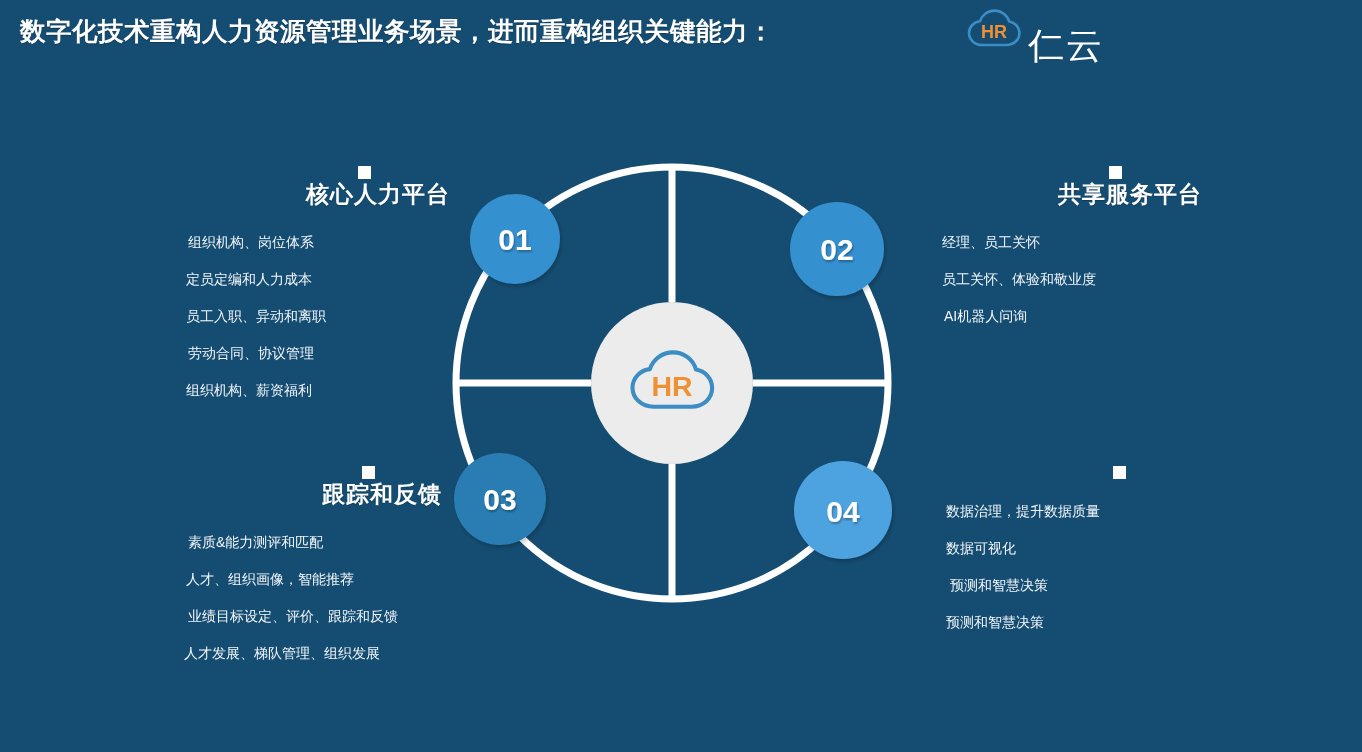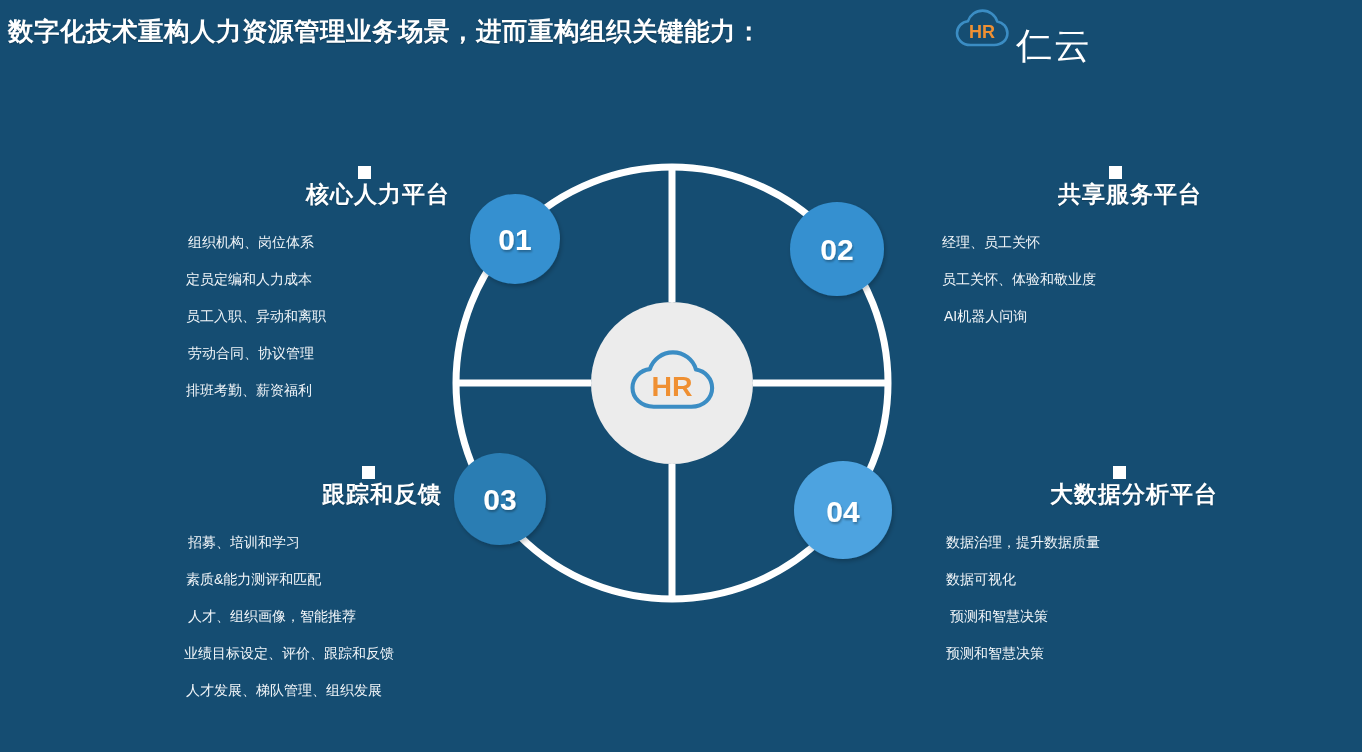--- a/index.html
+++ b/index.html
@@ -13,21 +13,21 @@
     overflow: hidden;
     background: #154d72;
     font-family: "Liberation Sans", "DejaVu Sans", sans-serif;
     color: #ffffff;
     position: relative;
   }
 
   
   #header {
     position: absolute;
-    left: 0; top: 0;
+    left: 12px; top: 0;
     width: 1100px;
     height: 62px;
   }
   #page-title {
     position: absolute;
     left: 8px;
     top: 14px;
     font-size: 25.5px;
     font-weight: bold;
     letter-spacing: 0.5px;
@@ -167,21 +167,21 @@
 <div class="block" id="block-1">
   <div class="block-heading">
     <span class="bullet-square"></span>
     <span class="block-title">核心人力平台</span>
   </div>
   <ul class="block-list">
     <li>组织机构、岗位体系</li>
     <li>定员定编和人力成本</li>
     <li>员工入职、异动和离职</li>
     <li>劳动合同、协议管理</li>
-    <li>排班考勤、薪资福利</li>
+    <li>组织机构、薪资福利</li>
   </ul>
 </div>
 
 <div class="block" id="block-2">
   <div class="block-heading">
     <span class="bullet-square"></span>
     <span class="block-title">共享服务平台</span>
   </div>
   <ul class="block-list">
     <li>经理、员工关怀</li>
@@ -189,32 +189,30 @@
     <li>AI机器人问询</li>
   </ul>
 </div>
 
 <div class="block" id="block-3">
   <div class="block-heading">
     <span class="bullet-square"></span>
     <span class="block-title">跟踪和反馈</span>
   </div>
   <ul class="block-list">
-    <li>招募、培训和学习</li>
     <li>素质&amp;能力测评和匹配</li>
     <li>人才、组织画像，智能推荐</li>
     <li>业绩目标设定、评价、跟踪和反馈</li>
     <li>人才发展、梯队管理、组织发展</li>
   </ul>
 </div>
 
 <div class="block" id="block-4">
   <div class="block-heading">
     <span class="bullet-square"></span>
-    <span class="block-title">大数据分析平台</span>
   </div>
   <ul class="block-list">
     <li>数据治理，提升数据质量</li>
     <li>数据可视化</li>
     <li>预测和智慧决策</li>
     <li>预测和智慧决策</li>
   </ul>
 </div>
 
 <div id="diagram">

